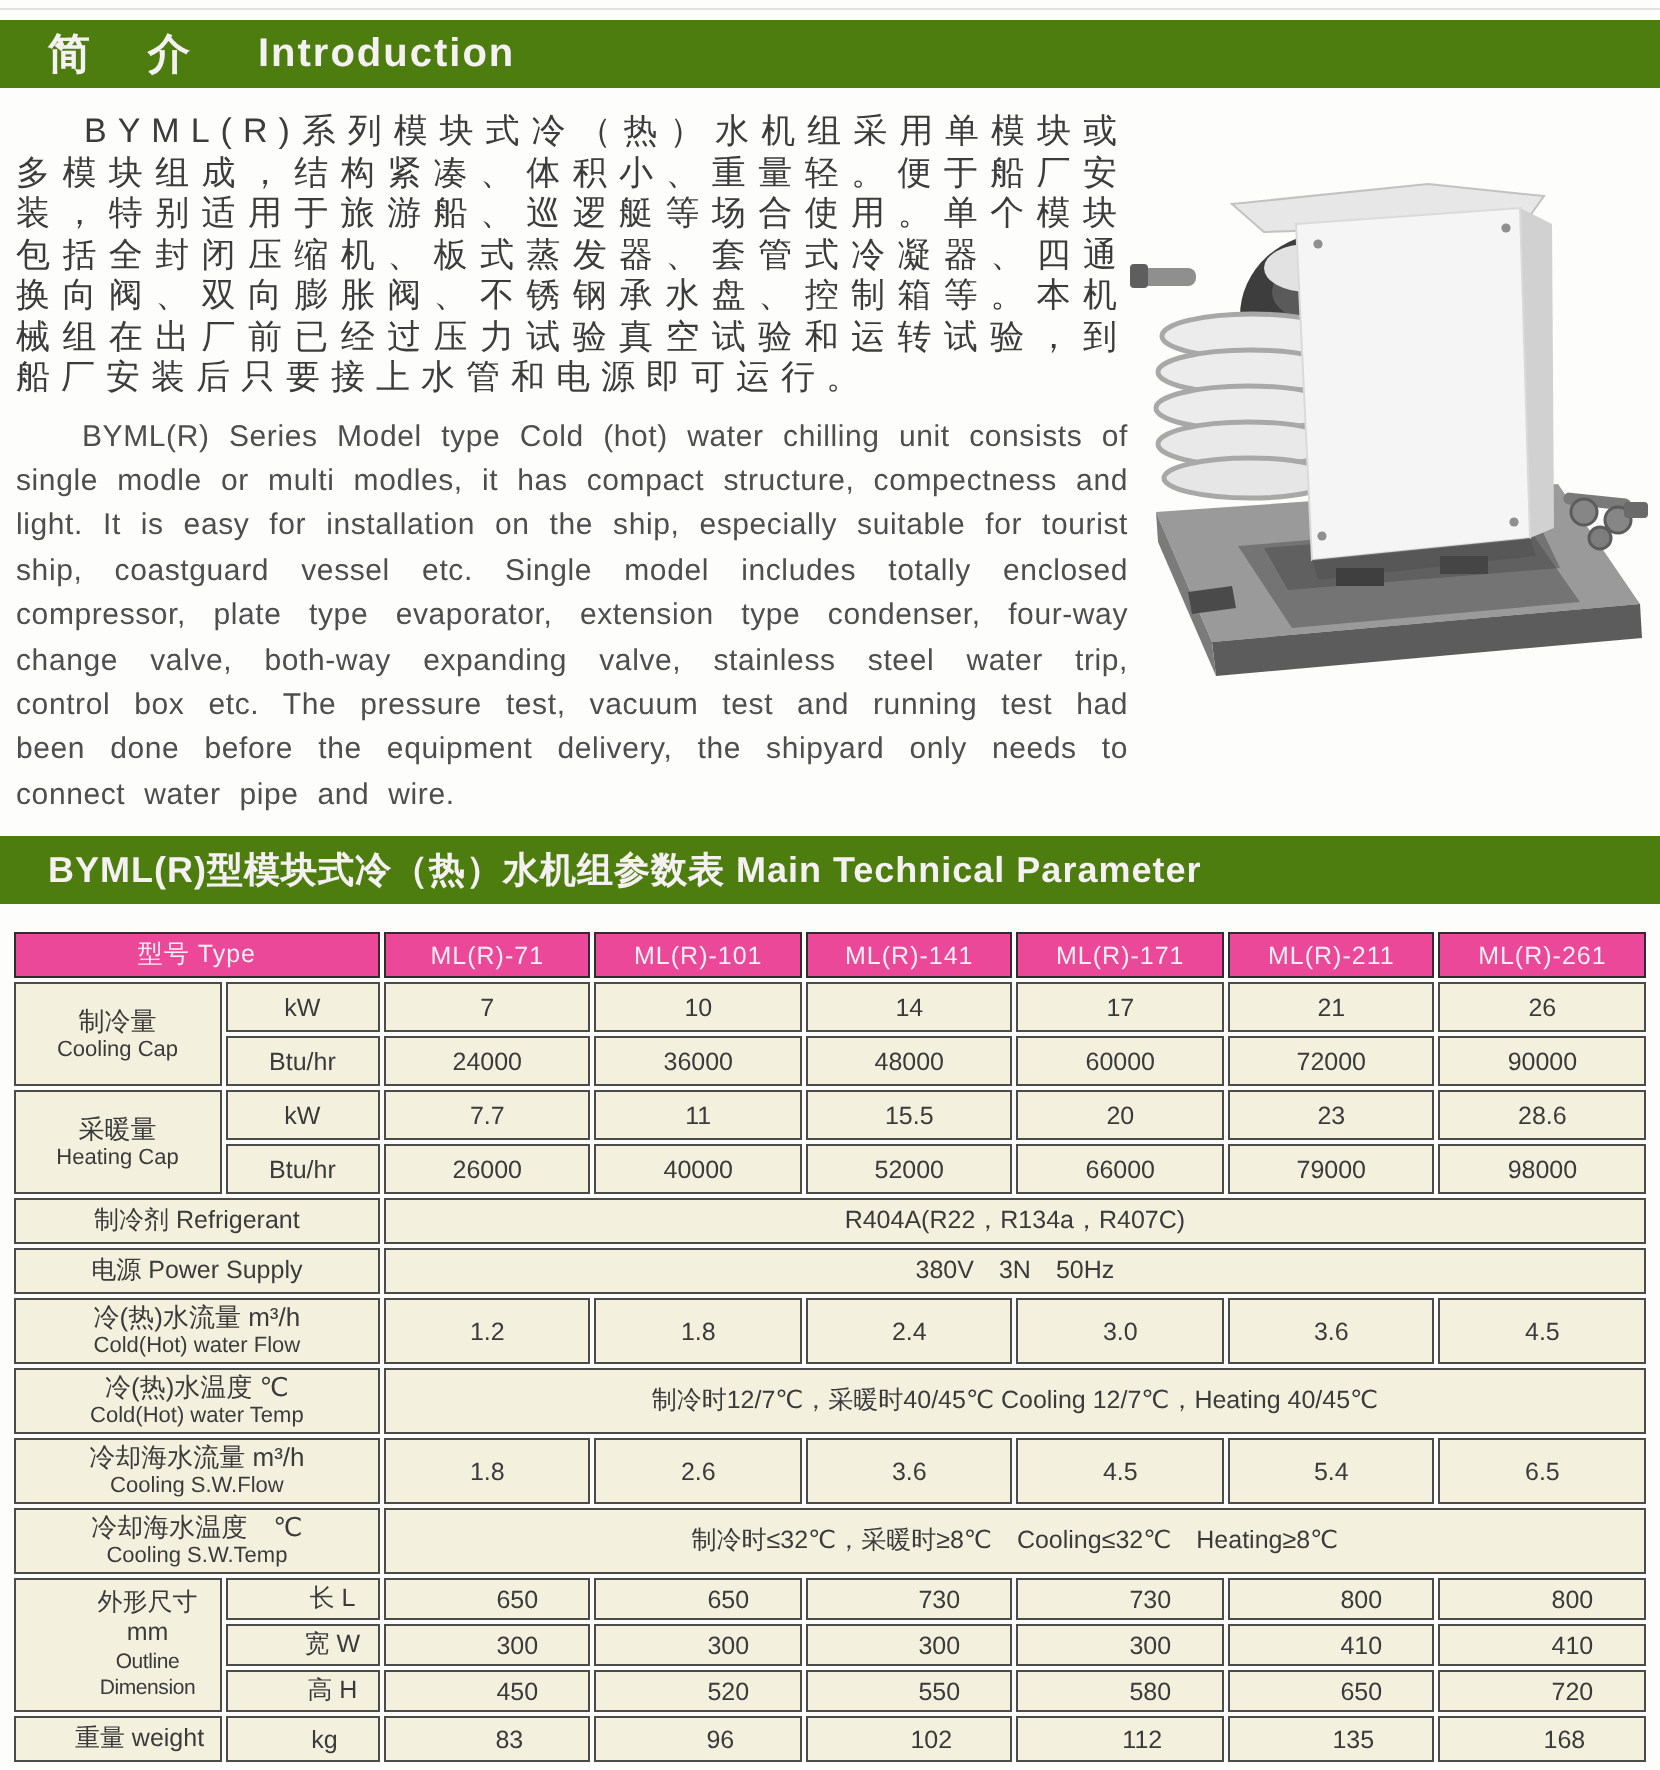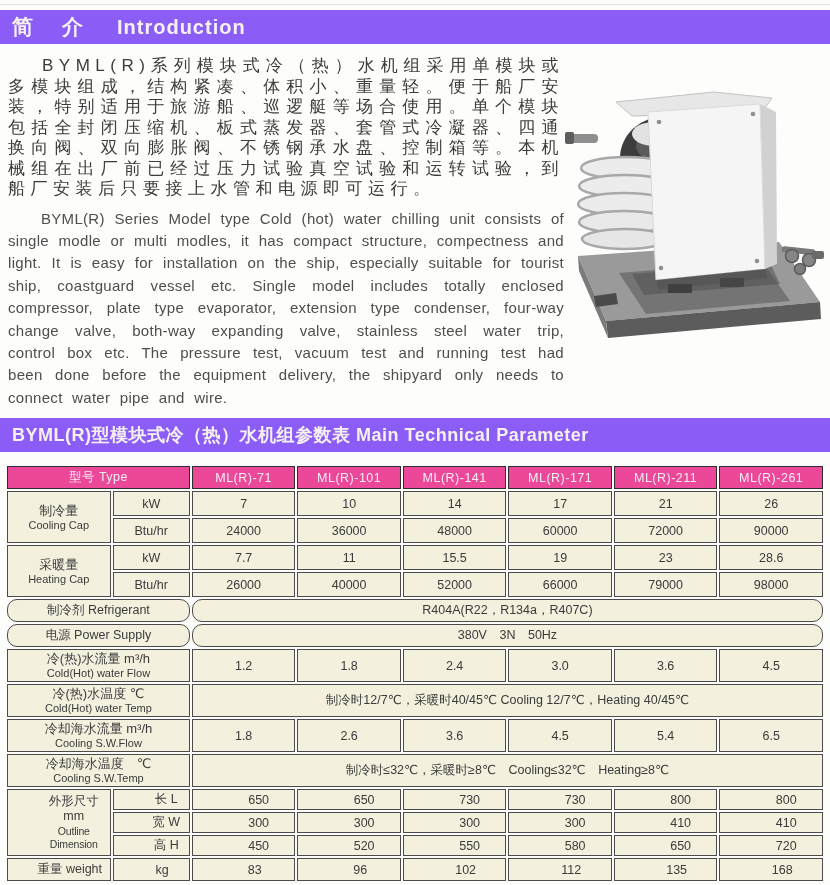--- a/index.html
+++ b/index.html
@@ -3,22 +3,22 @@
 <meta charset="utf-8">
 <style>
   html,body{margin:0;padding:0;}
   body{
     width:830px;height:885px;position:relative;overflow:hidden;
     background:#fdfdfb;color:#3d3d3d;
     font-family:"Liberation Sans","DejaVu Sans",sans-serif;
   }
   .scan-line{position:absolute;top:4px;left:0;width:830px;height:1px;background:#c9c9c9;opacity:.55;}
   .section-bar{
-    height:34px;background:#8b5cf6;color:#f5f1f3;
-    display:flex;align-items:center;padding:0 12px;box-sizing:border-box;
+    height:34px;background:#4d7c0f;color:#f5f1f3;
+    display:flex;align-items:center;padding:0 24px;box-sizing:border-box;
     font-weight:bold;
   }
   .bar1{margin-top:10px;font-size:21px;}
   .bar1 .zh-title{letter-spacing:4px;}
   .bar1 .en-title{margin-left:30px;font-size:20px;letter-spacing:1px;}
   .bar2{margin-top:9px;font-size:18px;letter-spacing:.5px;}
   .content{display:flex;padding:6px 8px 0 8px;}
   .text-col{width:556px;flex:0 0 556px;}
   .para-zh{
     font-size:17px;line-height:20.5px;letter-spacing:5.5px;
@@ -36,21 +36,21 @@
     width:820px;margin:12px auto 0 auto;table-layout:fixed;
   }
   table.params td{
     border:1px solid #4b4b4b;background:#f3f0de;
     text-align:center;vertical-align:middle;
     font-size:12.5px;color:#3b3b3b;padding:0 2px;overflow:hidden;
   }
   col.c-label{width:103px;} col.c-unit{width:77px;} col.c-d{width:103px;}
   tr.r-head td{background:#ec4899;color:#f4eff2;border-color:#2e2e2e;height:21px;font-size:12.5px;letter-spacing:.5px;}
   tr.r-sub td{height:23px;}
-  tr.r-single td{height:21px;border-radius:10px;}
+  tr.r-single td{height:21px;}
   tr.r-tall td{height:31px;}
   tr.r-dim td{height:19px;padding-left:32px;}
   tr.r-weight td{height:21px;padding-left:24px;}
   .l1{display:block;font-size:13px;line-height:15px;}
   .l2{display:block;font-size:11px;line-height:13px;margin-top:1px;}
   td.lab-dim .l1{font-size:12.5px;}
   td.lab-dim .l2{font-size:10.5px;letter-spacing:-.2px;}
   .val{font-size:12.5px;}
 </style>
 </head>
@@ -170,21 +170,21 @@
 
   <tr class="r-sub">
     <td rowspan="2">
       <span class="l1">采暖量</span>
       <span class="l2">Heating Cap</span>
     </td>
     <td>kW</td>
     <td class="val">7.7</td>
     <td class="val">11</td>
     <td class="val">15.5</td>
-    <td class="val">19</td>
+    <td class="val">20</td>
     <td class="val">23</td>
     <td class="val">28.6</td>
   </tr>
   <tr class="r-sub">
     <td>Btu/hr</td>
     <td class="val">26000</td>
     <td class="val">40000</td>
     <td class="val">52000</td>
     <td class="val">66000</td>
     <td class="val">79000</td>

